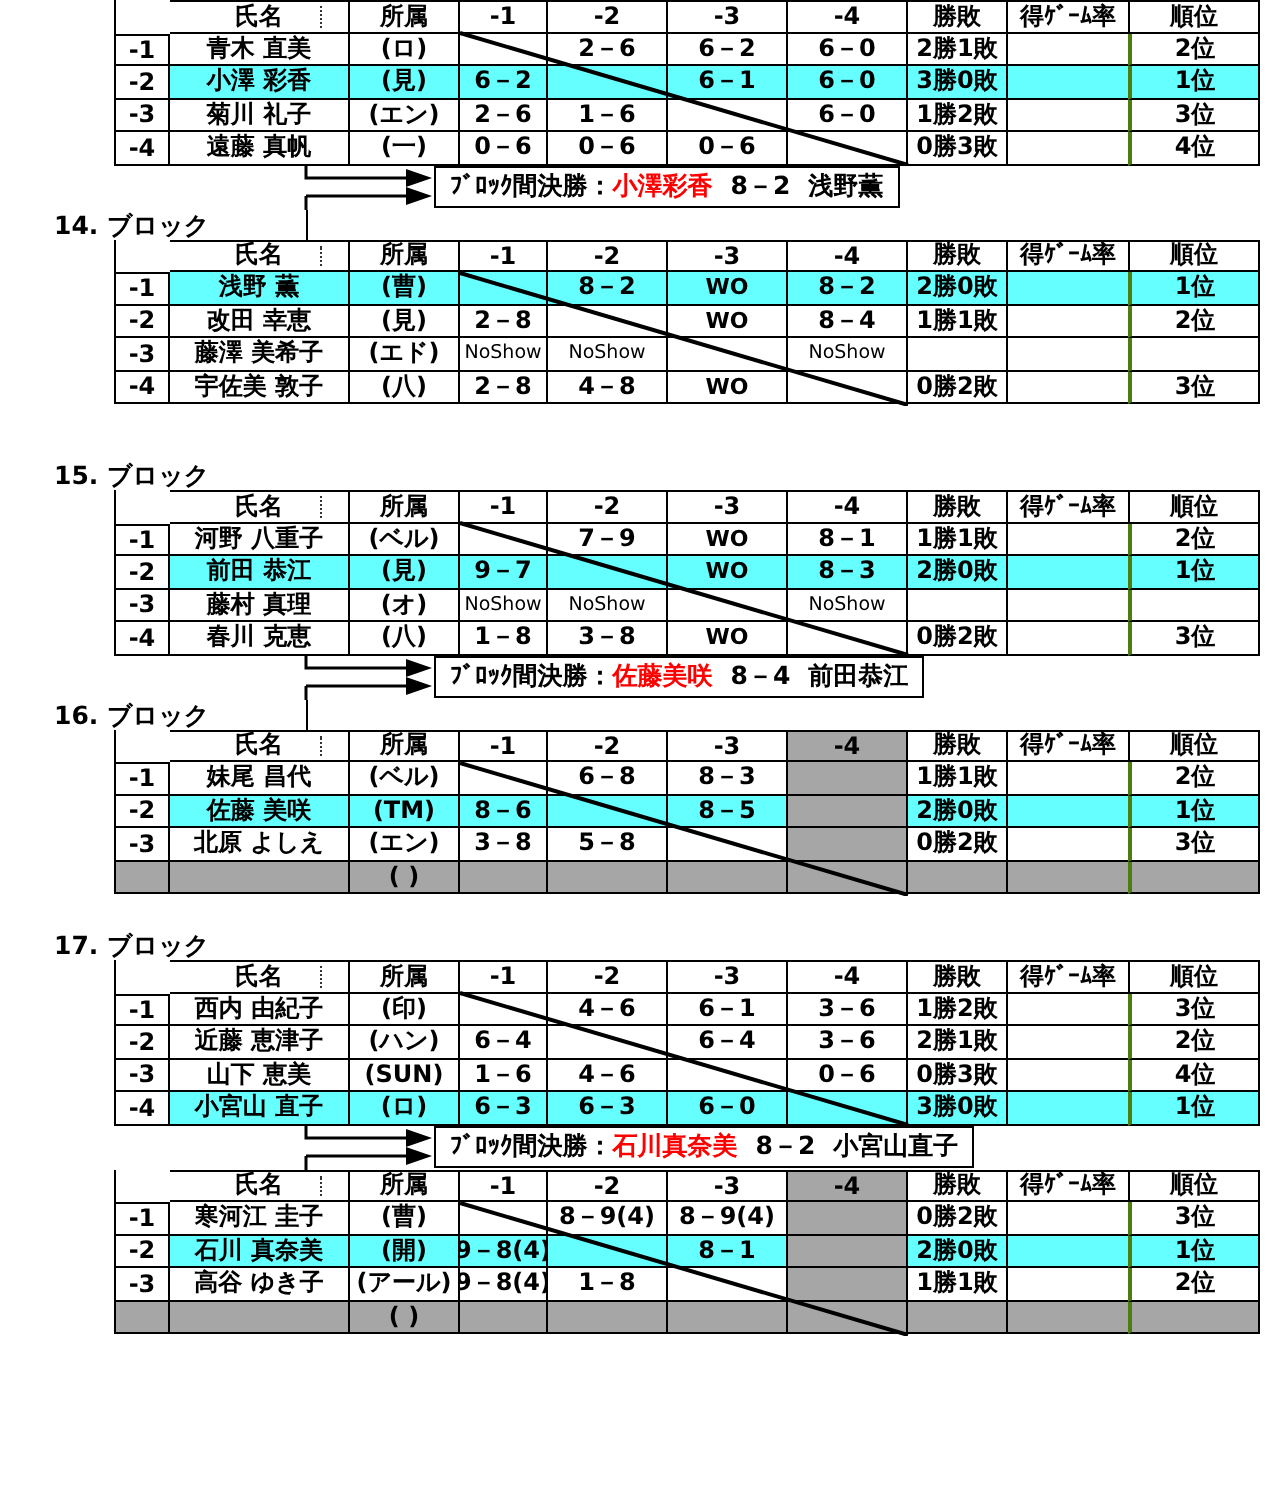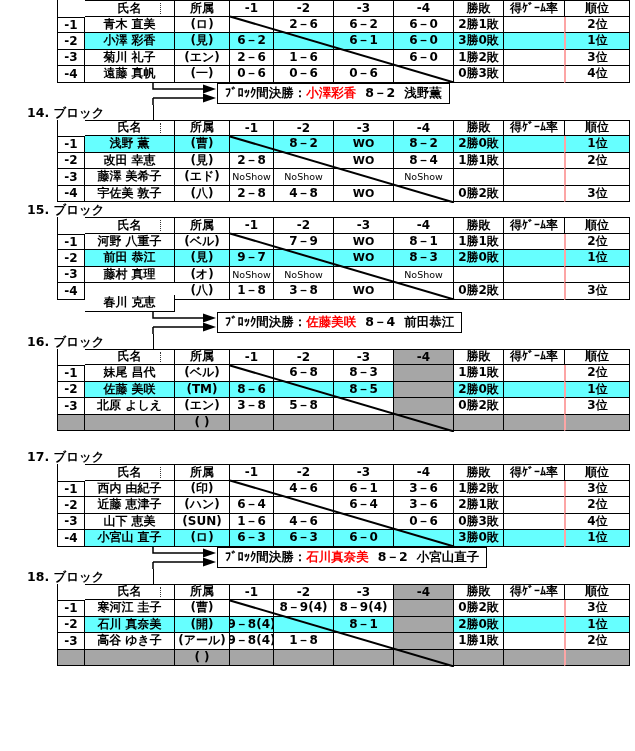--- a/index.html
+++ b/index.html
@@ -6,41 +6,41 @@
   body{
     width:635px;height:751px;background:#fff;color:#000;
     font-family:"DejaVu Sans",sans-serif;overflow:hidden;
   }
   #sheet{position:relative;width:635px;height:751px;}
   .title{
     margin:10px 0 0 72px;font-size:17px;font-weight:bold;letter-spacing:1px;
   }
   .block-label{position:relative;height:15px;font-size:12.5px;font-weight:bold;}
   .block-label.first{margin-top:7px;}
-  .block-label.mt16{margin-top:0;}
+  .block-label.mt16{margin-top:28px;}
   .block-label.mt18{margin-top:18px;}
   .block-label .no{position:absolute;left:2px;top:1px;font-size:11.5px;}
   .block-label .num{position:absolute;left:27px;top:0;}
   .block-label.with-line::before{
     content:"";position:absolute;left:153px;top:0;height:100%;
     border-left:1px solid #000;
   }
   .tbl{position:relative;margin-left:57px;font-size:12px;font-weight:bold;width:573px;}
   .row{display:flex;}
   .c{
     box-sizing:border-box;height:16.5px;display:flex;align-items:center;justify-content:center;
     border-right:1px solid #000;border-bottom:1px solid #000;
     overflow:hidden;white-space:nowrap;background:#fff;
   }
   .row .c:first-child{border-left:1px solid #000;}
   .hdr .c{border-top:1px solid #000;}
   .hdr .spacer{border:none;background:transparent;}
   .c.rt{border-top:1px solid #000;}
   .c.rate{border-right:none;}
-  .c.rank{border-left:2px solid #fca5a5;}
+  .c.rank{border-left:2px solid #4d7c0f;}
   .hdr .c.rank{border-left:1px solid #000;}
   .c.hl{background:#66FFFF;}
   .c.gray{background:#A6A6A6;}
   .c .score{font-size:12px;}
   .c .wo{font-size:11px;}
   .c .noshow{font-size:9.5px;font-weight:normal;}
   .hdr .name{position:relative;}
   .name-div{position:absolute;right:13px;top:2px;bottom:2px;width:0;border-left:1px dotted #333;}
   .diag{position:absolute;left:0;top:0;pointer-events:none;}
   .connector{position:relative;height:22px;margin-left:57px;width:573px;}
@@ -478,21 +478,21 @@
             <span class="noshow">NoShow</span>
           </div>
           <div class="c wl" style="width: 50px;"></div>
           <div class="c rate" style="width: 60px;"></div>
           <div class="c rank" style="width: 66px;"></div>
         </div>
         <div class="row">
           <div class="c rowno" style="width: 28px;">
             <span>-4</span>
           </div>
-          <div class="c name" style="width: 90px; margin-top: 12px;">
+          <div class="c name" style="width: 90px;">
             <span>春川 克恵</span>
           </div>
           <div class="c affil" style="width: 55px;">
             <span>(八)</span>
           </div>
           <div class="c m1" style="width: 44px;">
             <span class="score">1－8</span>
           </div>
           <div class="c m2" style="width: 60px;">
             <span class="score">3－8</span>
@@ -818,23 +818,20 @@
           <polygon points="146,1.5 146,10.5 159,6" fill="#000"></polygon>
           <polygon points="146,10.5 146,19.5 159,15" fill="#000"></polygon>
         </svg>
         <div class="decider-box">
           <span class="prefix">ﾌﾞﾛｯｸ間決勝：</span>
           <span class="winner">石川真奈美</span>
           <span class="score">8－2</span>
           <span class="loser">小宮山直子</span>
         </div>
       </div>
-      <div class="block-label with-line">
-        <span class="num">18. ブロック</span>
-      </div>
       <div class="tbl">
         <div class="row hdr">
           <div class="c spacer" style="width: 28px;"></div>
           <div class="c name" style="width: 90px;">
             <span>氏名</span>
             <span class="name-div"></span>
           </div>
           <div class="c affil" style="width: 55px;">
             <span>所属</span>
           </div>

